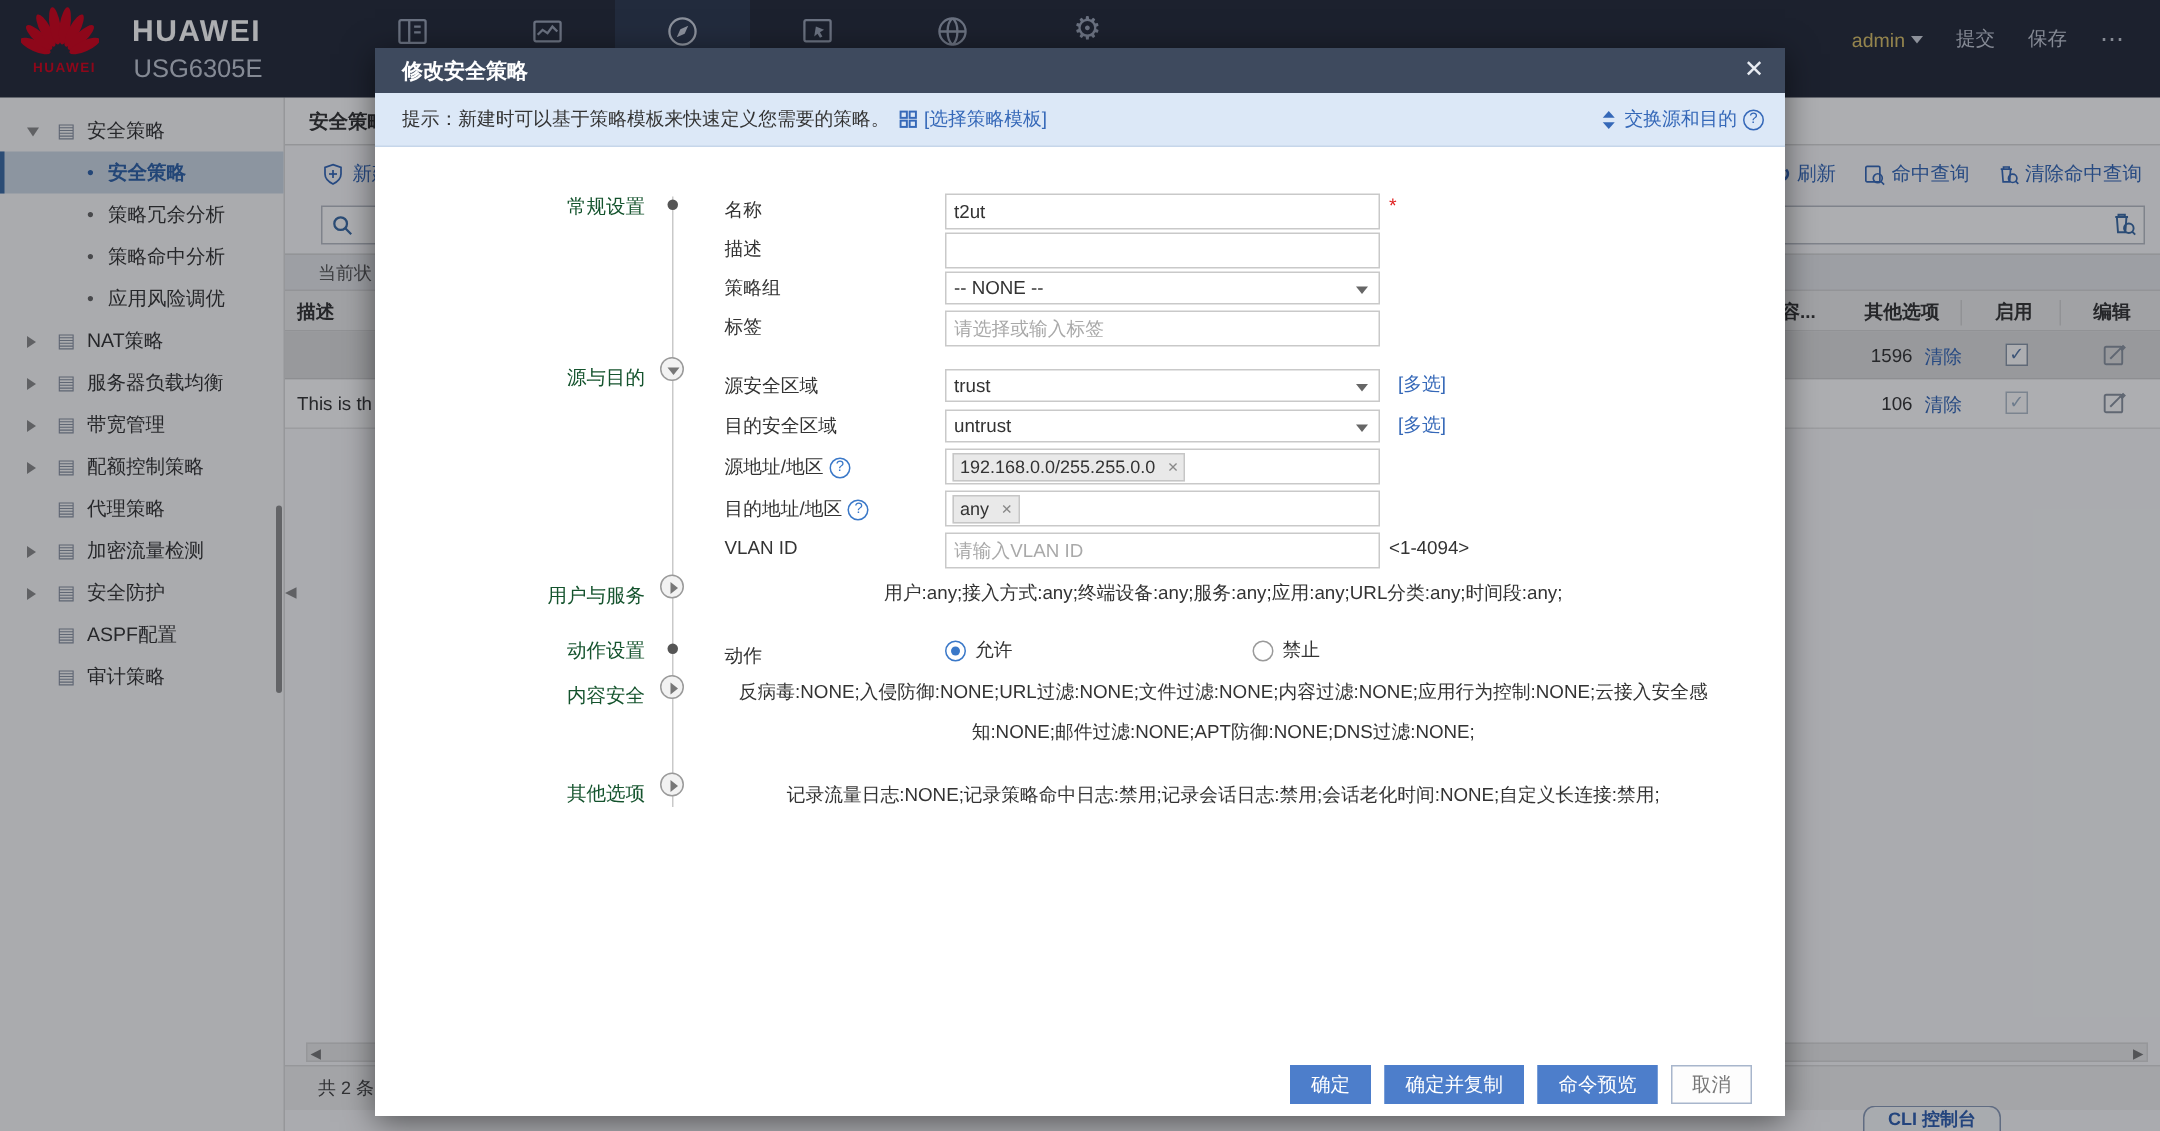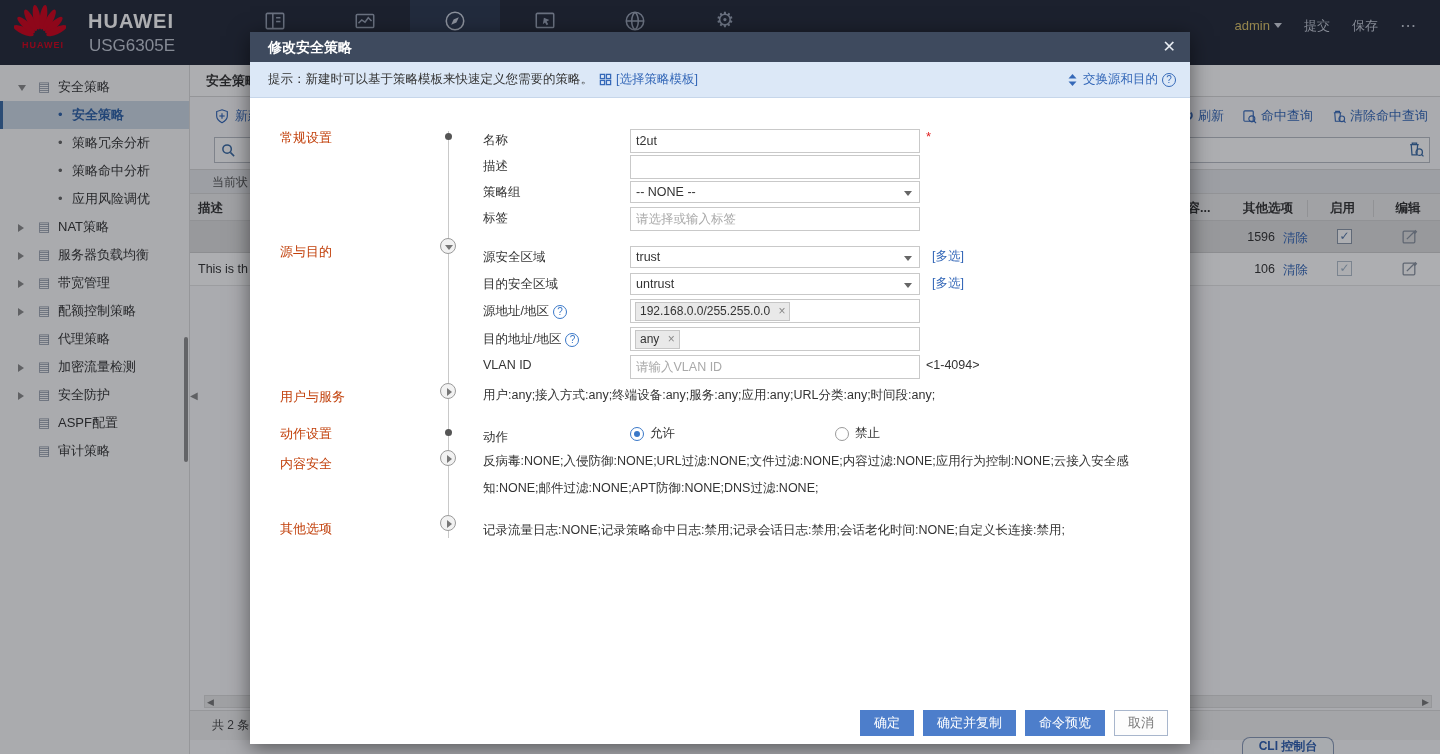--- a/index.html
+++ b/index.html
@@ -79,39 +79,39 @@
   .m-title { position:relative; height:30px; background:#3e4a5e; color:#fff; font-size:14px; font-weight:bold; line-height:30px; padding-left:18px; }
   .m-close { position:absolute; right:14px; top:0; color:#e8ecf2; font-size:16px; cursor:pointer; line-height:30px; }
   .m-tip { position:relative; height:36px; background:#dce8f7; border-bottom:1px solid #c6d6ea; display:flex; align-items:center; padding:0 14px 0 18px; font-size:12.5px; color:#333; }
   .m-tip .tpl-link { color:#3568b8; margin-left:6px; cursor:pointer; display:flex; align-items:center; gap:4px; }
   .m-tip .spacer { flex:1; }
   .m-tip .swap { color:#3568b8; display:flex; align-items:center; gap:4px; cursor:pointer; }
   .helpq { display:inline-block; width:14px; height:14px; border:1px solid #3568b8; border-radius:50%; color:#3568b8; font-size:10px; line-height:12px; text-align:center; }
   .m-body { position:absolute; left:0; top:66px; width:940px; bottom:0; background:#fff; }
 
   .sec-line { position:absolute; left:198px; top:33px; width:1px; height:407px; background:#c9c9c9; }
-  .sec-label { position:absolute; width:150px; left:30px; font-size:13px; color:#c2410c; }
+  .sec-label { position:absolute; width:150px; left:30px; text-align:right; font-size:13px; color:#14532d; }
   .sec-dot { position:absolute; left:195px; width:7px; height:7px; border-radius:50%; background:#555; }
   .sec-circ { position:absolute; left:190px; width:16px; height:16px; border-radius:50%; border:1px solid #9a9a9a; background:#f2f2f2; }
   .sec-circ .tri-d { position:absolute; left:4px; top:6px; border-left:4px solid transparent; border-right:4px solid transparent; border-top:5px solid #777; }
   .sec-circ .tri-r { position:absolute; left:6px; top:4px; border-top:4px solid transparent; border-bottom:4px solid transparent; border-left:5px solid #777; }
 
   .f-label { position:absolute; left:233px; font-size:12.5px; color:#333; display:flex; gap:4px; align-items:center; }
   .f-input, .f-select, .f-chipbox { position:absolute; left:380px; width:290px; border:1px solid #c9c9c9; background:#fff; font-size:12.5px; color:#333; }
   .f-input { height:22px; padding:11px 5px; font-family:inherit; }
   .f-input::placeholder { color:#a9a9a9; }
   .f-select { height:22px; line-height:20px; padding:0 5px; cursor:pointer; }
   .f-select .scaret { position:absolute; right:7px; top:9px; border-left:4px solid transparent; border-right:4px solid transparent; border-top:5px solid #666; }
   .f-chipbox { height:24px; padding:2px 4px; }
   .chip { display:inline-block; background:#e9e9e9; border:1px solid #c6c6c6; font-size:12px; padding:0 4px; line-height:17px; color:#333; }
   .chip .x { color:#888; margin-left:5px; cursor:pointer; }
   .req { position:absolute; left:676px; color:#e02020; font-size:13px; }
   .multi { position:absolute; left:682px; color:#3568b8; font-size:12.5px; cursor:pointer; }
   .hint { position:absolute; left:676px; color:#333; font-size:12.5px; }
-  .summary { position:absolute; left:233px; width:665px; font-size:12.5px; color:#333; line-height:27px; }
+  .summary { position:absolute; left:233px; width:665px; font-size:12.5px; color:#333; line-height:27px;text-align:center; }
   .radio-row { position:absolute; font-size:12.5px; color:#333; display:flex; align-items:center; gap:6px; }
   .radio { width:14px; height:14px; border-radius:50%; border:1px solid #9a9a9a; background:#fff; position:relative; }
   .radio.on { border-color:#3a78c8; }
   .radio.on::after { content:""; position:absolute; left:3px; top:3px; width:6px; height:6px; border-radius:50%; background:#3a78c8; }
   .m-footer { position:absolute; right:22px; bottom:8px; display:flex; gap:9px;align-items:center; }
   .btn { height:26px; padding:0 13px; font-size:13px; line-height:24px; cursor:pointer; }
   .btn.primary { background:#4d7ecb; border:1px solid #4d7ecb; color:#fff; }
   .btn.ghost { background:#fdfdfd; border:1px solid #a8b6cc; color:#777; }
 
   svg.ic { display:block; }

